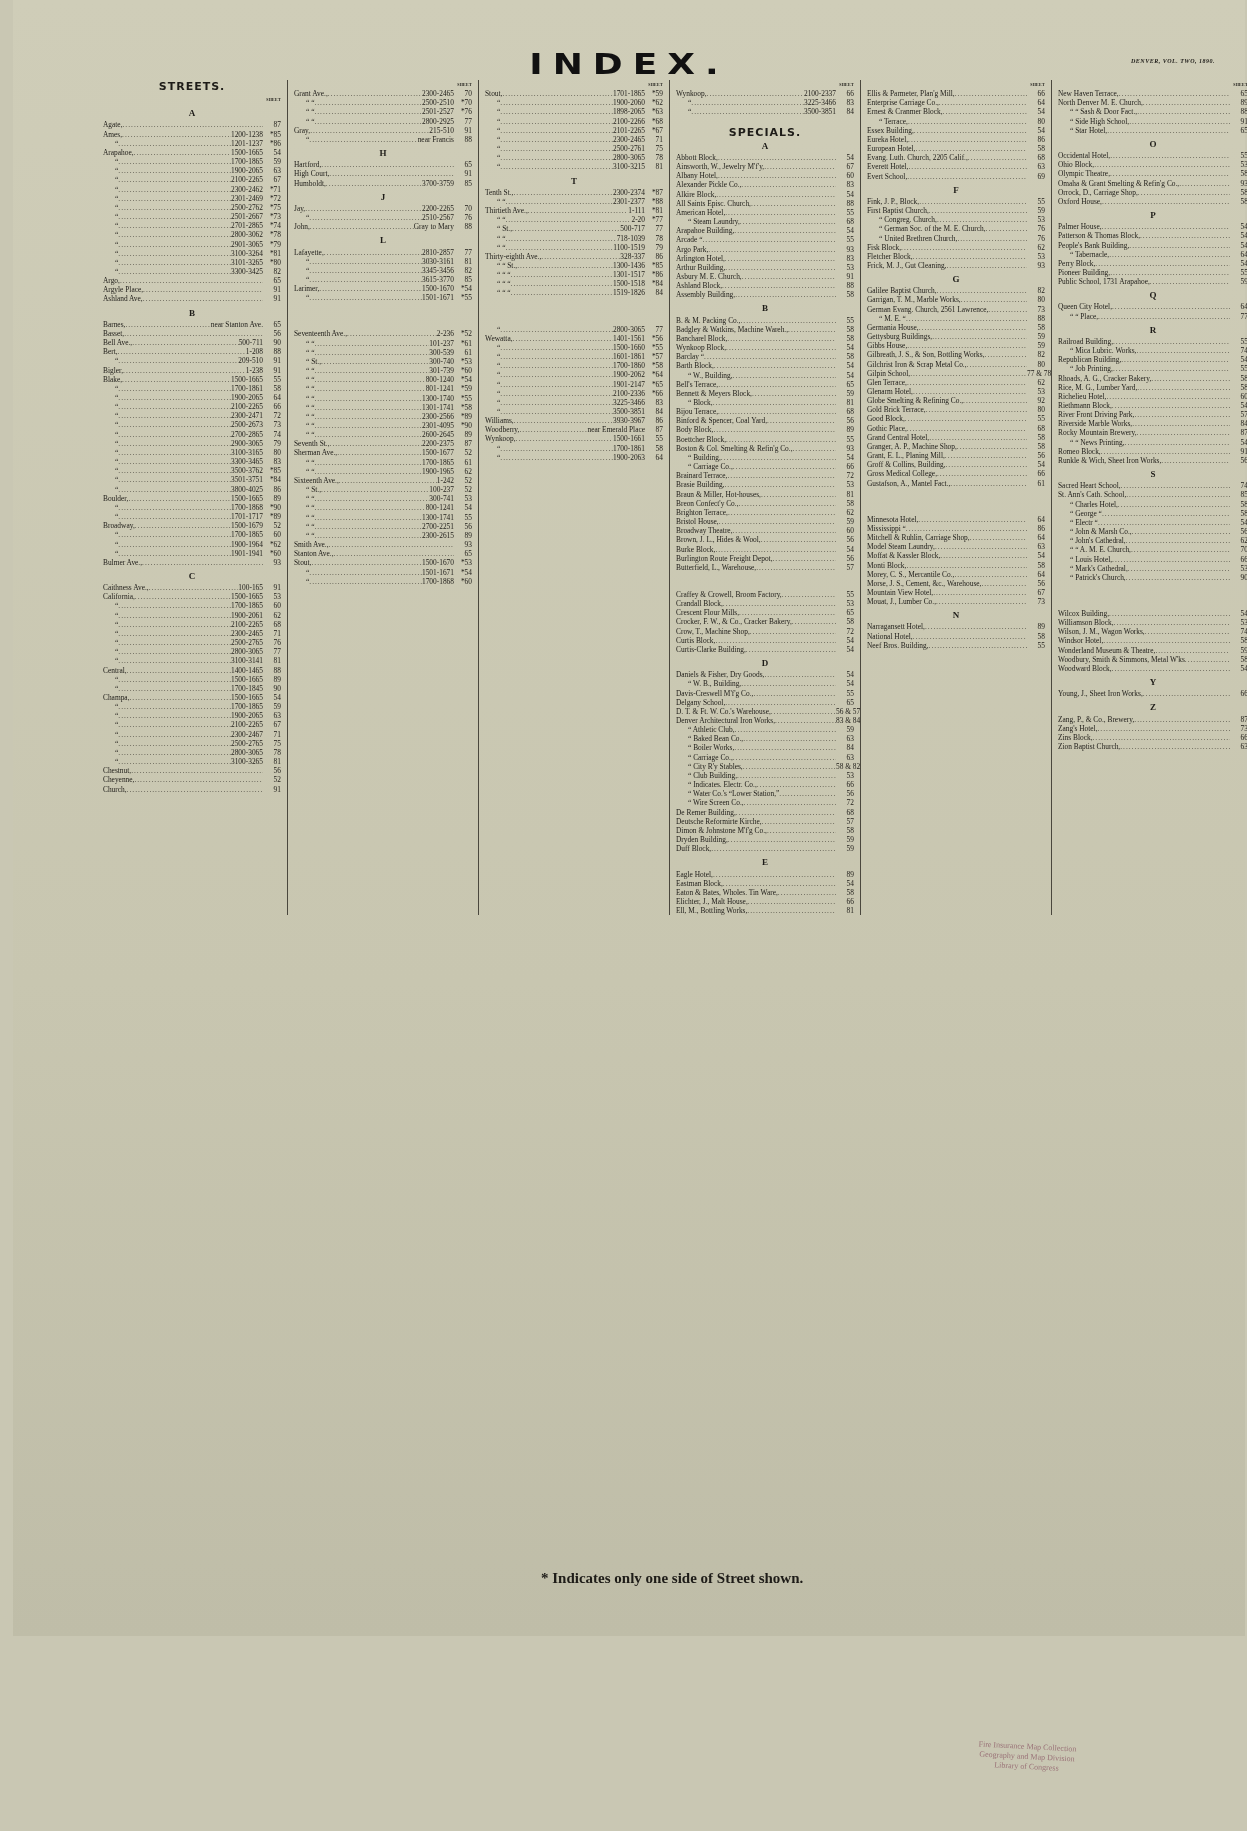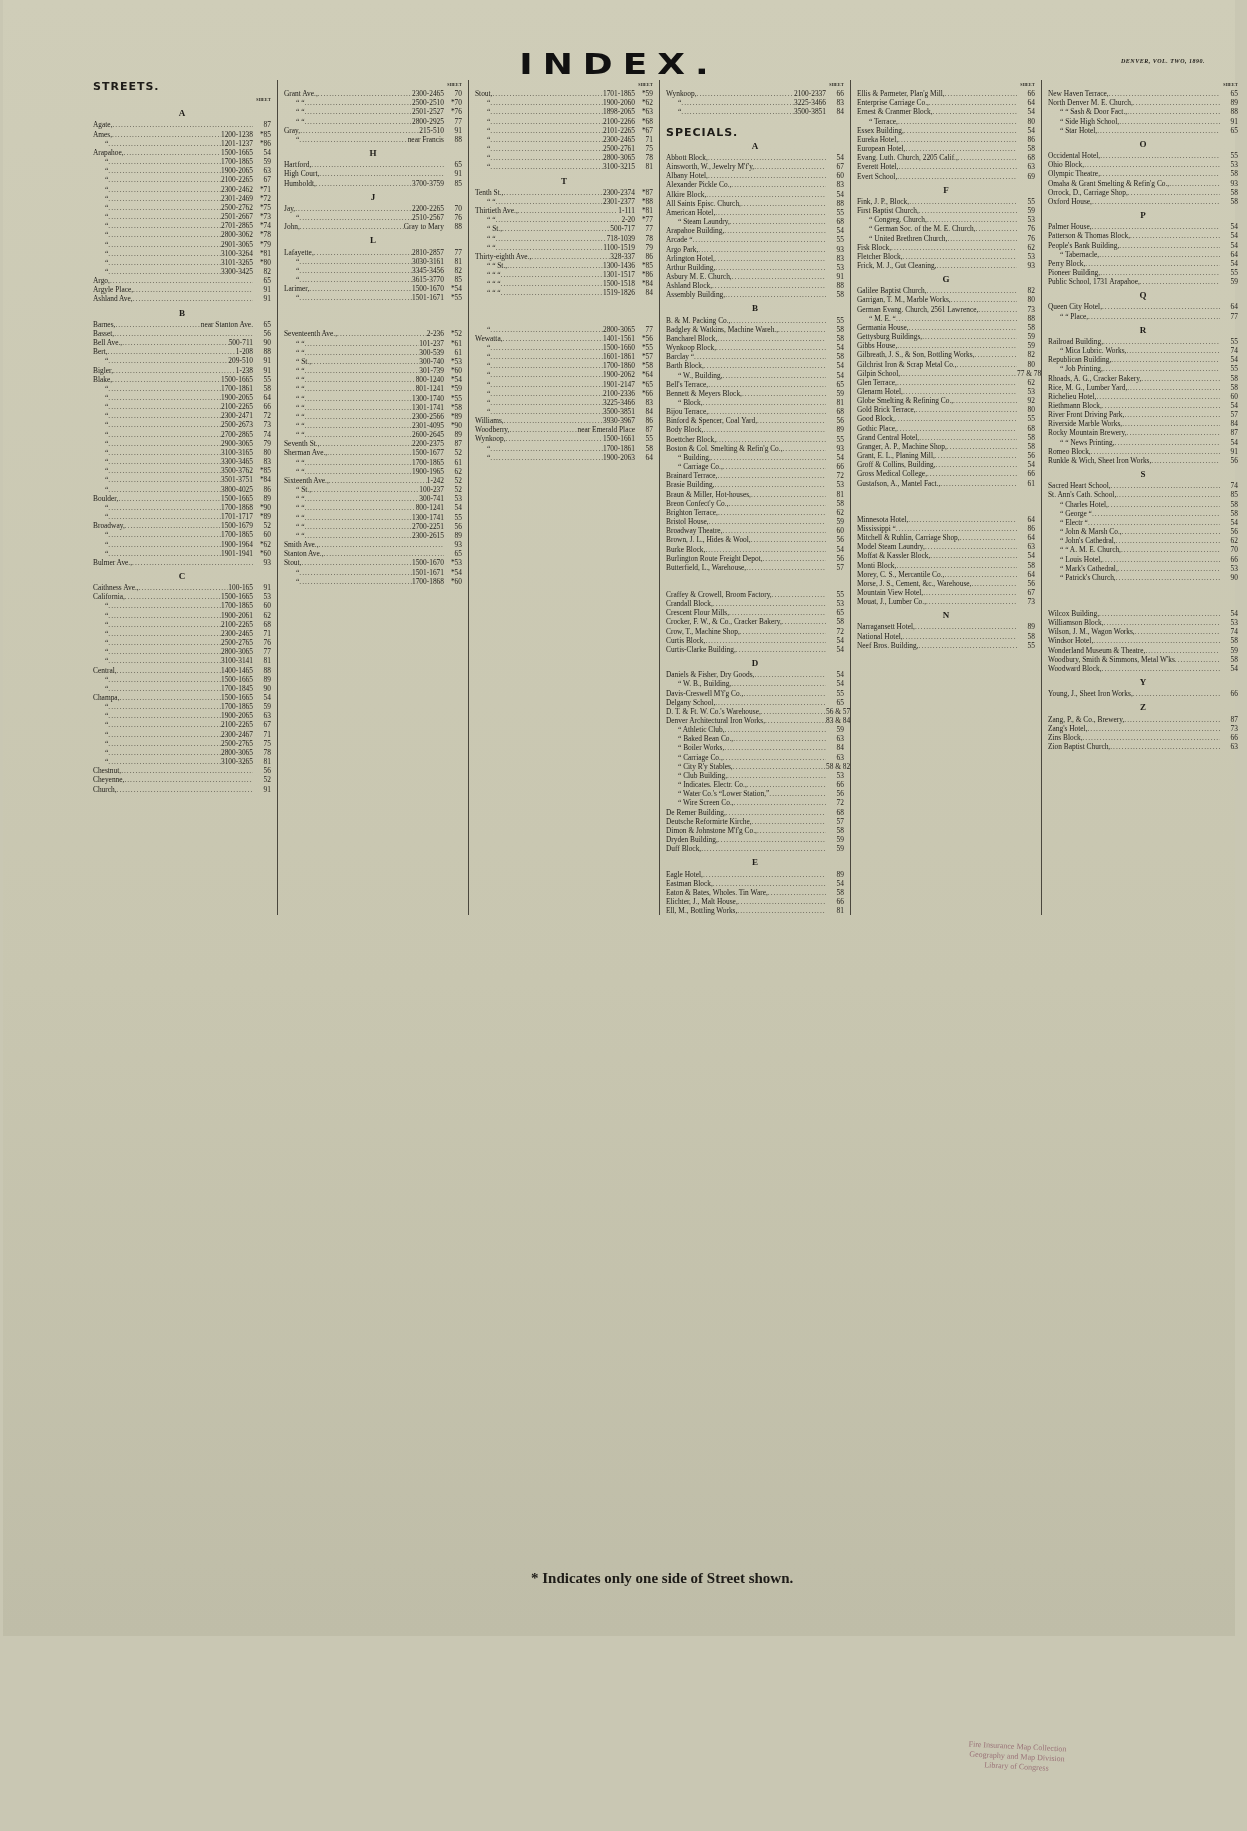--- a/index.html
+++ b/index.html
@@ -1,24 +1,24 @@
 <!DOCTYPE html>
 <html><head>
 <meta charset="utf-8">
 <style>
   html,body{margin:0;padding:0;}
   body{width:1247px;height:1831px;background:#c9c7b3;font-family:"Liberation Serif","DejaVu Serif",serif;color:#1e1c18;position:relative;overflow:hidden;}
-  .page{position:absolute;left:3px;top:0;width:1232px;height:1636px;background:linear-gradient(180deg,#cfcdb8 0%,#c8c6b0 60%,#bfbda8 100%);}
+  .page{position:absolute;left:13px;top:0;width:1232px;height:1636px;background:linear-gradient(180deg,#cfcdb8 0%,#c8c6b0 60%,#bfbda8 100%);}
   .title{position:absolute;left:0;width:100%;top:44px;text-align:center;font-family:"DejaVu Sans",sans-serif;font-weight:900;font-size:36px;letter-spacing:10px;color:#111;transform:scaleY(0.78);}
   .subtitle{position:absolute;right:30px;top:58px;font-size:6px;font-style:italic;font-weight:bold;letter-spacing:.5px;}
   .cols{position:absolute;left:84px;top:80px;display:flex;}
   .col{width:178px;padding:0 6px;border-right:1px solid #4a473d;font-size:7.4px;line-height:9.15px;}
   .col:last-child{border-right:none;}
   .col.wide{width:190px;}
-  .sect-title{font-family:"DejaVu Sans",sans-serif;font-weight:bold;font-size:11px;letter-spacing:1px;margin:2px 0 4px;}
+  .sect-title{text-align:center;font-family:"DejaVu Sans",sans-serif;font-weight:bold;font-size:11px;letter-spacing:1px;margin:2px 0 4px;}
   .letter{text-align:center;font-weight:bold;font-size:9px;margin:5px 0 2px;}
   .sheet-h{text-align:right;font-size:4px;font-weight:bold;letter-spacing:.3px;}
   .row{display:flex;white-space:nowrap;}
   .row .n{flex:none;}
   .row .n.ind{padding-left:12px;}
   .row .d{flex:1;overflow:hidden;color:#3a372f;letter-spacing:1px;}
   .row .d::after{content:"........................................................................................................";}
   .row .r{flex:none;}
   .row .s{flex:none;width:18px;text-align:right;}
   .footnote{position:absolute;left:528px;top:1570px;font-size:15px;font-weight:bold;}

